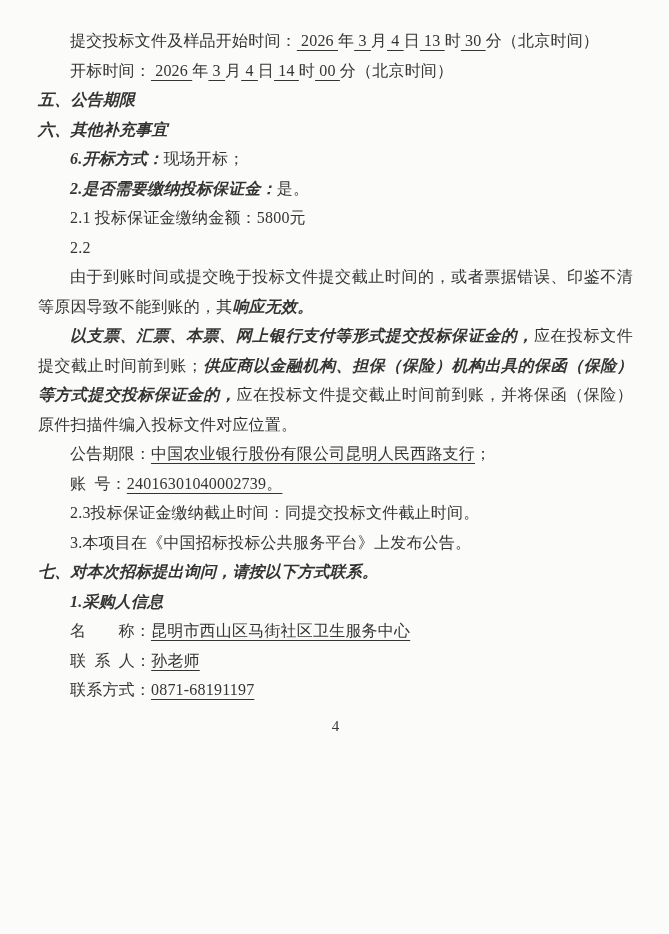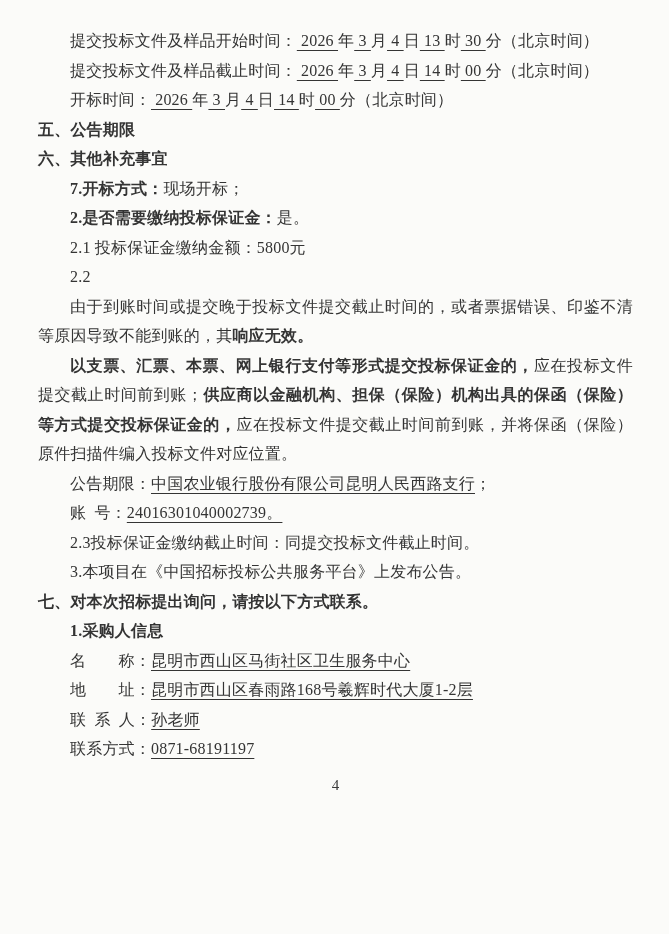--- a/index.html
+++ b/index.html
@@ -17,54 +17,52 @@
   .doc p.line {
     margin: 0;
     font-size: 16px;
     line-height: 29.5px;
     text-align: justify;
     letter-spacing: 0.2px;
   }
   .doc p.indent { text-indent: 2em; }
   .doc p.flush  { text-indent: 0; }
   .doc p.heading { text-indent: 0; font-weight: 700; }
-  .doc span.b { font-weight: 700; }
+  .doc span.b { font-weight: 700; font-style: italic; }
   .doc span.u {
     text-decoration: underline;
     text-underline-offset: 4px;
     text-decoration-thickness: 1px;
   }
   .page-number {
     margin-top: 13px;
     text-align: center;
     font-size: 15px;
     color: #3a3a3a;
   }
 </style>
 </head>
 <body>
 
 <div class="page">
   <div class="doc">
       <p class="line indent"><span>提交投标文件及样品开始时间：</span><span class="u"> 2026 </span><span>年</span><span class="u"> 3 </span><span>月</span><span class="u"> 4 </span><span>日</span><span class="u"> 13 </span><span>时</span><span class="u"> 30 </span><span>分（北京时间）</span></p>
-      <p class="line indent"><span>提交投标文件及样品截止时间：</span><span class="u"> 2026 </span><span>年</span><span class="u"> 3 </span><span>月</span><span class="u"> 4 </span><span>日</span><span class="u"> 14 </span><span>时</span><span class="u"> 00 </span><span>分（北京时间）</span></p>
       <p class="line indent"><span>开标时间：</span><span class="u"> 2026 </span><span>年</span><span class="u"> 3 </span><span>月</span><span class="u"> 4 </span><span>日</span><span class="u"> 14 </span><span>时</span><span class="u"> 00 </span><span>分（北京时间）</span></p>
       <p class="line heading"><span class="b">五、公告期限</span></p>
       <p class="line heading"><span class="b">六、其他补充事宜</span></p>
-      <p class="line indent"><span class="b">7.开标方式：</span><span>现场开标；</span></p>
+      <p class="line indent"><span class="b">6.开标方式：</span><span>现场开标；</span></p>
       <p class="line indent"><span class="b">2.是否需要缴纳投标保证金：</span><span>是。</span></p>
       <p class="line indent"><span>2.1 投标保证金缴纳金额：5800元</span></p>
       <p class="line indent"><span>2.2</span></p>
       <p class="line indent"><span>由于到账时间或提交晚于投标文件提交截止时间的，或者票据错误、印鉴不清等原因导致不能到账的，其</span><span class="b">响应无效。</span></p>
       <p class="line indent"><span class="b">以支票、汇票、本票、网上银行支付等形式提交投标保证金的，</span><span>应在投标文件提交截止时间前到账；</span><span class="b">供应商以金融机构、担保（保险）机构出具的保函（保险）等方式提交投标保证金的，</span><span>应在投标文件提交截止时间前到账，并将保函（保险）原件扫描件编入投标文件对应位置。</span></p>
       <p class="line indent"><span>公告期限：</span><span class="u">中国农业银行股份有限公司昆明人民西路支行</span><span>；</span></p>
       <p class="line indent"><span>账 号：</span><span class="u">24016301040002739。</span></p>
       <p class="line indent"><span>2.3投标保证金缴纳截止时间：同提交投标文件截止时间。</span></p>
       <p class="line indent"><span>3.本项目在《中国招标投标公共服务平台》上发布公告。</span></p>
       <p class="line heading"><span class="b">七、对本次招标提出询问，请按以下方式联系。</span></p>
       <p class="line indent"><span class="b">1.采购人信息</span></p>
       <p class="line indent"><span>名  称：</span><span class="u">昆明市西山区马街社区卫生服务中心</span></p>
-      <p class="line indent"><span>地  址：</span><span class="u">昆明市西山区春雨路168号羲辉时代大厦1-2层</span></p>
       <p class="line indent"><span>联 系 人：</span><span class="u">孙老师</span></p>
       <p class="line indent"><span>联系方式：</span><span class="u">0871-68191197</span></p>
     </div>
   <div class="page-number">4</div>
 </div>
 
 </body></html>

